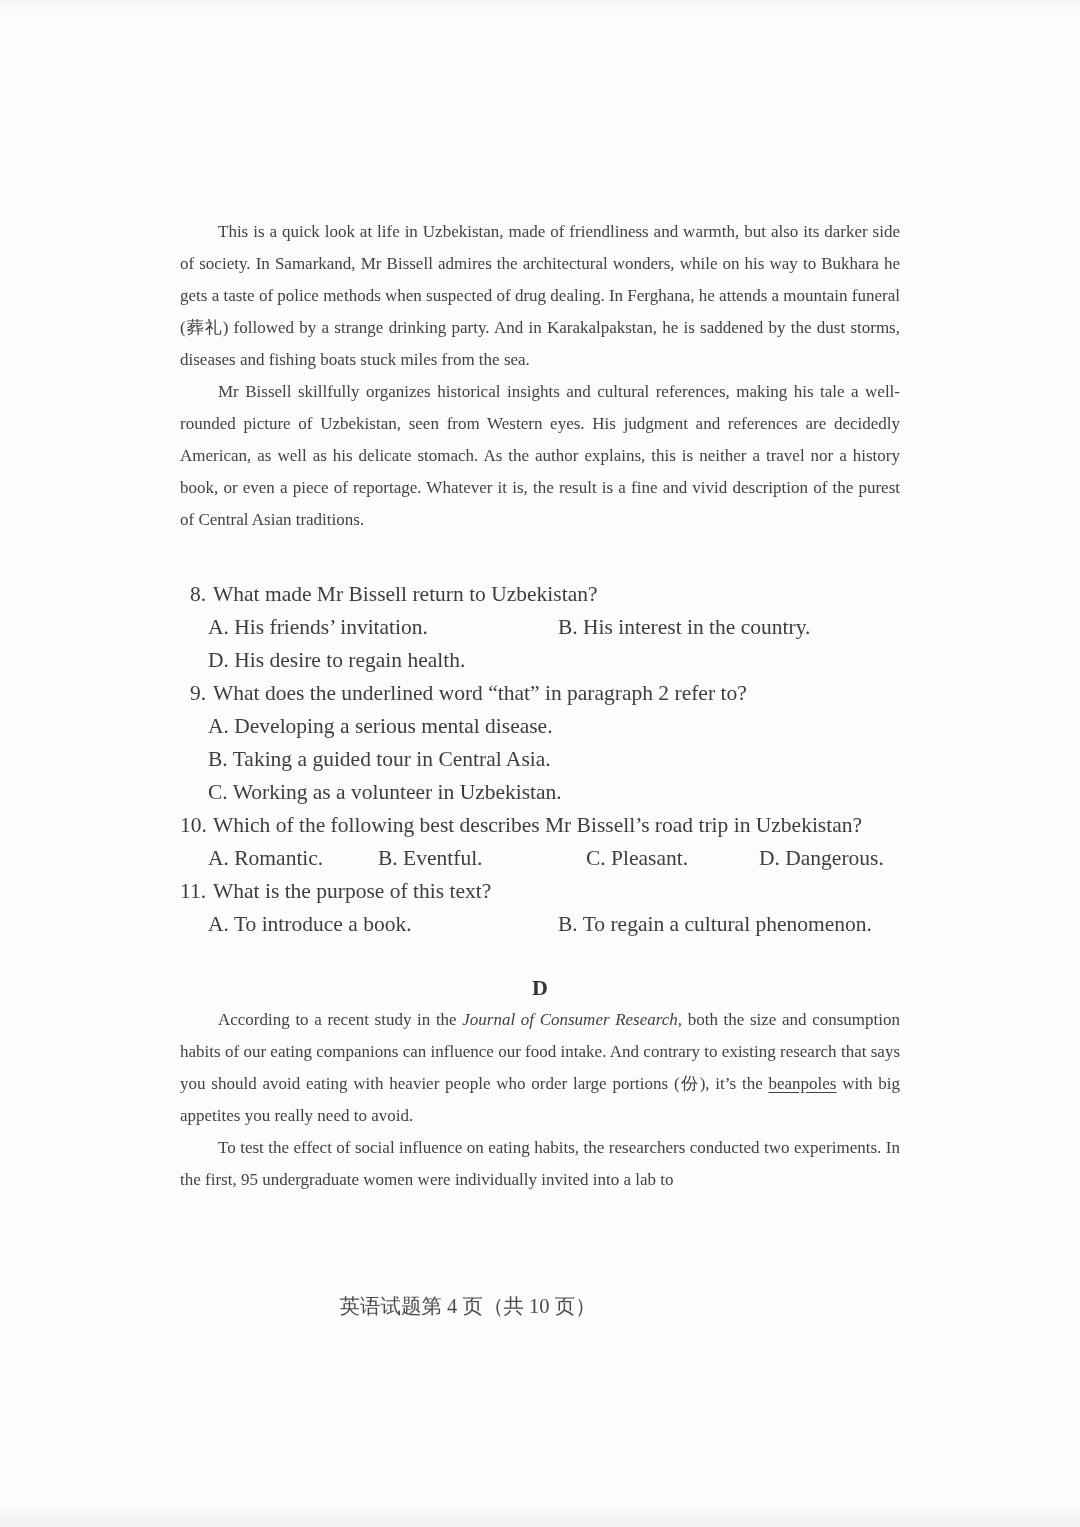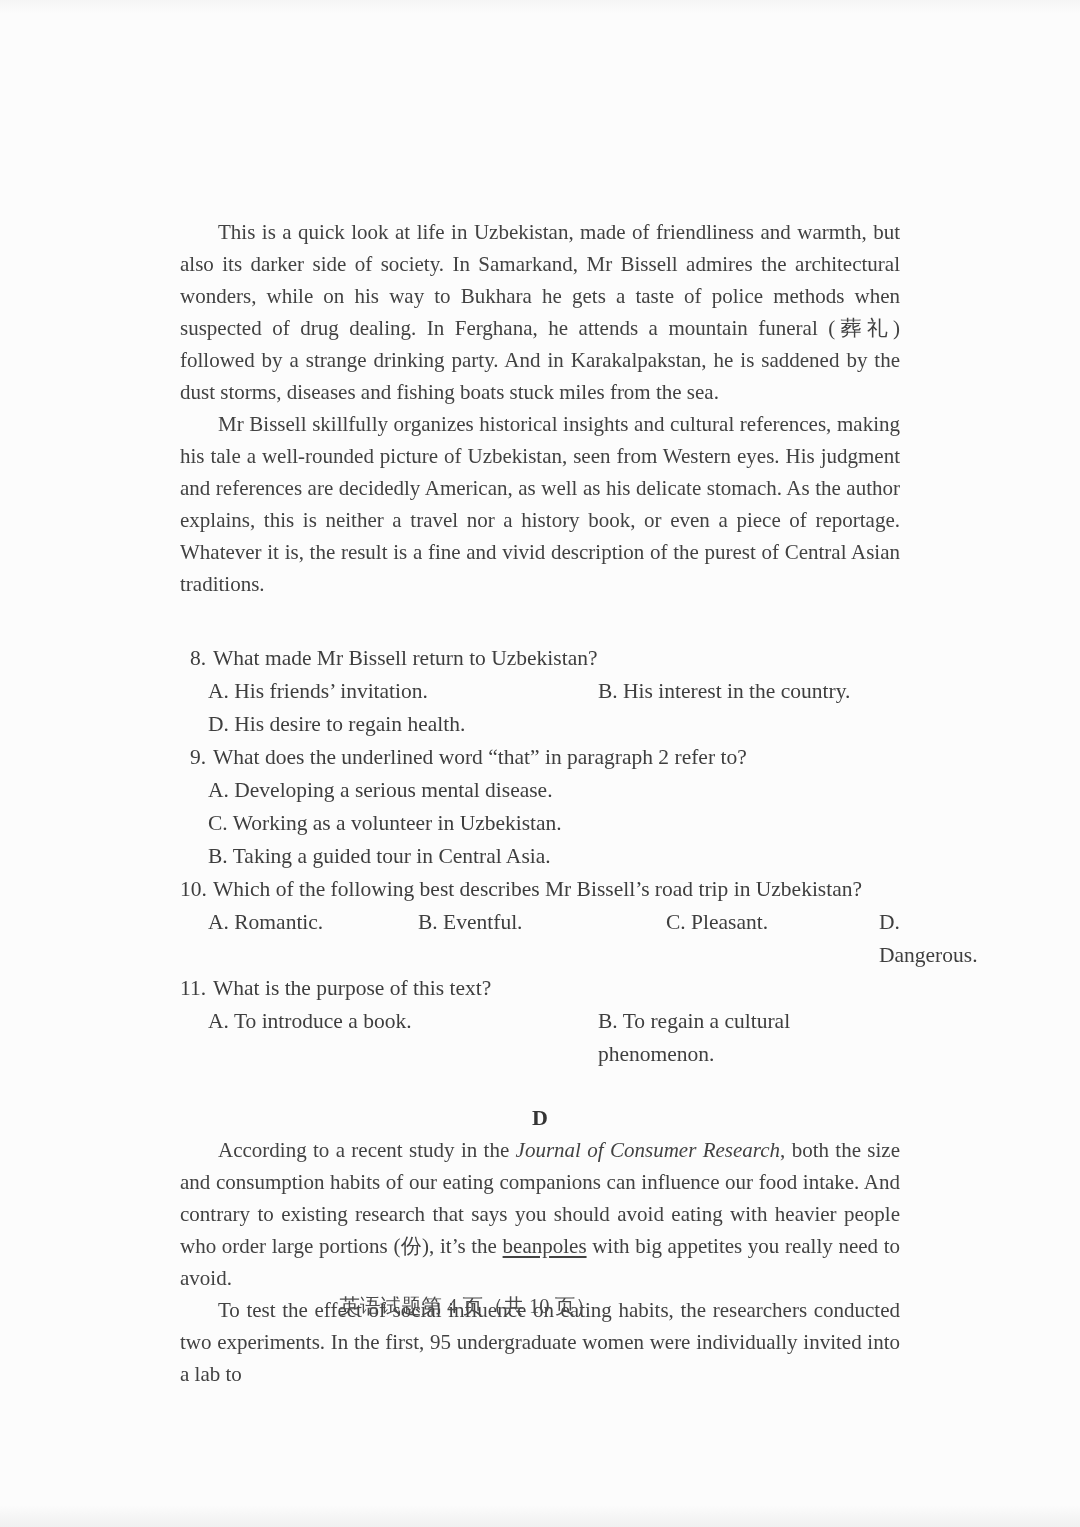--- a/index.html
+++ b/index.html
@@ -19,36 +19,36 @@
     width: 1080px;
     height: 1527px;
   }
   .content {
     box-sizing: border-box;
     width: 1080px;
     padding: 216px 180px 0 180px;
   }
   .para {
     margin: 0;
-    font-size: 21px;
+    font-size: 17px;
     line-height: 32px;
     text-align: justify;
     text-indent: 38px;
     color: #424242;
   }
   .questions {
     margin-top: 42px;
     font-size: 21.5px;
     line-height: 33px;
     color: #3e3e3e;
   }
   .q-line { display: flex; }
   .q-num  { flex: none; width: 26px; text-align: right; }
   .q-text { padding-left: 7px; }
-  .opt-row { display: flex; padding-left: 28px; gap: 40px; }
+  .opt-row { display: flex; padding-left: 28px; }
   .opt-row .w1 { flex: none; width: 350px; }
   .opt-row .q10-a { flex: none; width: 170px; }
   .opt-row .q10-b { flex: none; width: 177px; }
   .opt-row .q10-c { flex: none; width: 173px; margin-left: 31px; }
   .section-d-heading {
     margin-top: 30px;
     text-align: center;
     font-weight: bold;
     font-size: 22px;
     line-height: 33px;
@@ -90,24 +90,24 @@
         </div>
 
       <div class="q-line">
           <span class="q-num">9.</span>
           <span class="q-text">What does the underlined word “that” in paragraph 2 refer to?</span>
         </div>
       <div class="opt-row">
           <span>A. Developing a serious mental disease.</span>
         </div>
       <div class="opt-row">
-          <span>C. Working as a volunteer in Uzbekistan.</span>
+          <span>B. Taking a guided tour in Central Asia.</span>
         </div>
       <div class="opt-row">
-          <span>B. Taking a guided tour in Central Asia.</span>
+          <span>C. Working as a volunteer in Uzbekistan.</span>
         </div>
 
       <div class="q-line">
           <span class="q-num">10.</span>
           <span class="q-text">Which of the following best describes Mr Bissell’s road trip in Uzbekistan?</span>
         </div>
       <div class="opt-row">
           <span class="q10-a">A. Romantic.</span>
           <span class="q10-b">B. Eventful.</span>
           <span class="q10-c">C. Pleasant.</span>

